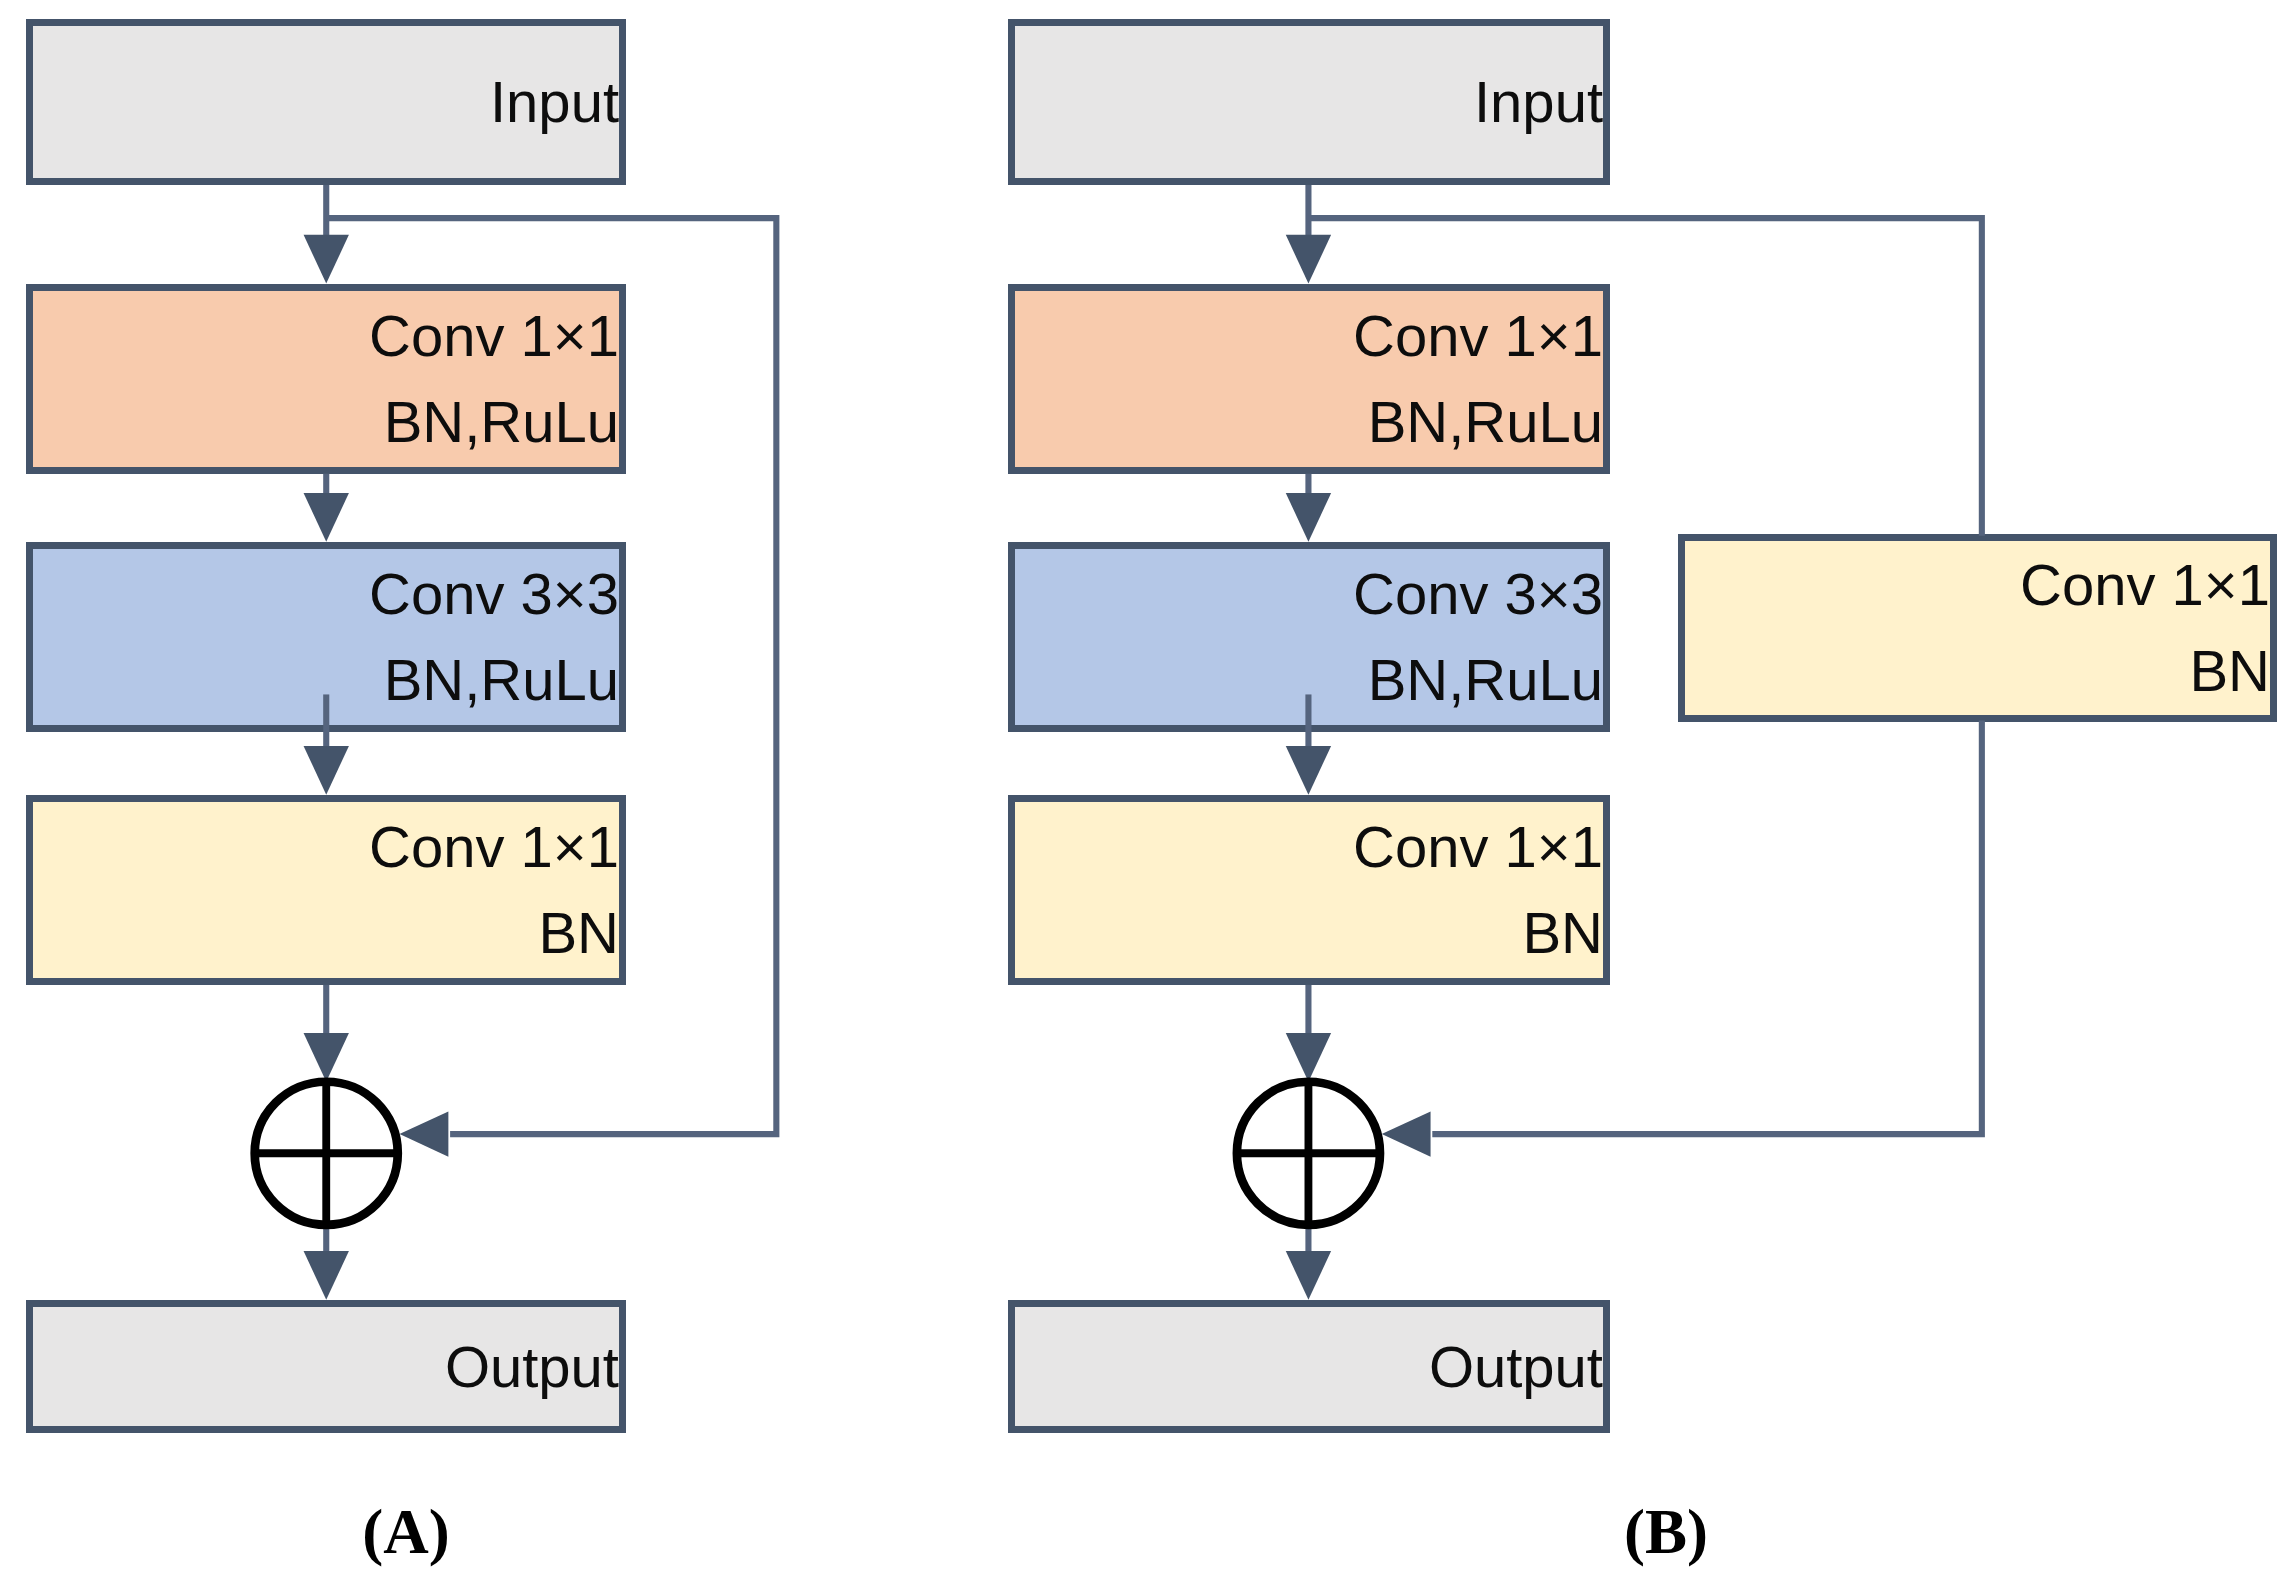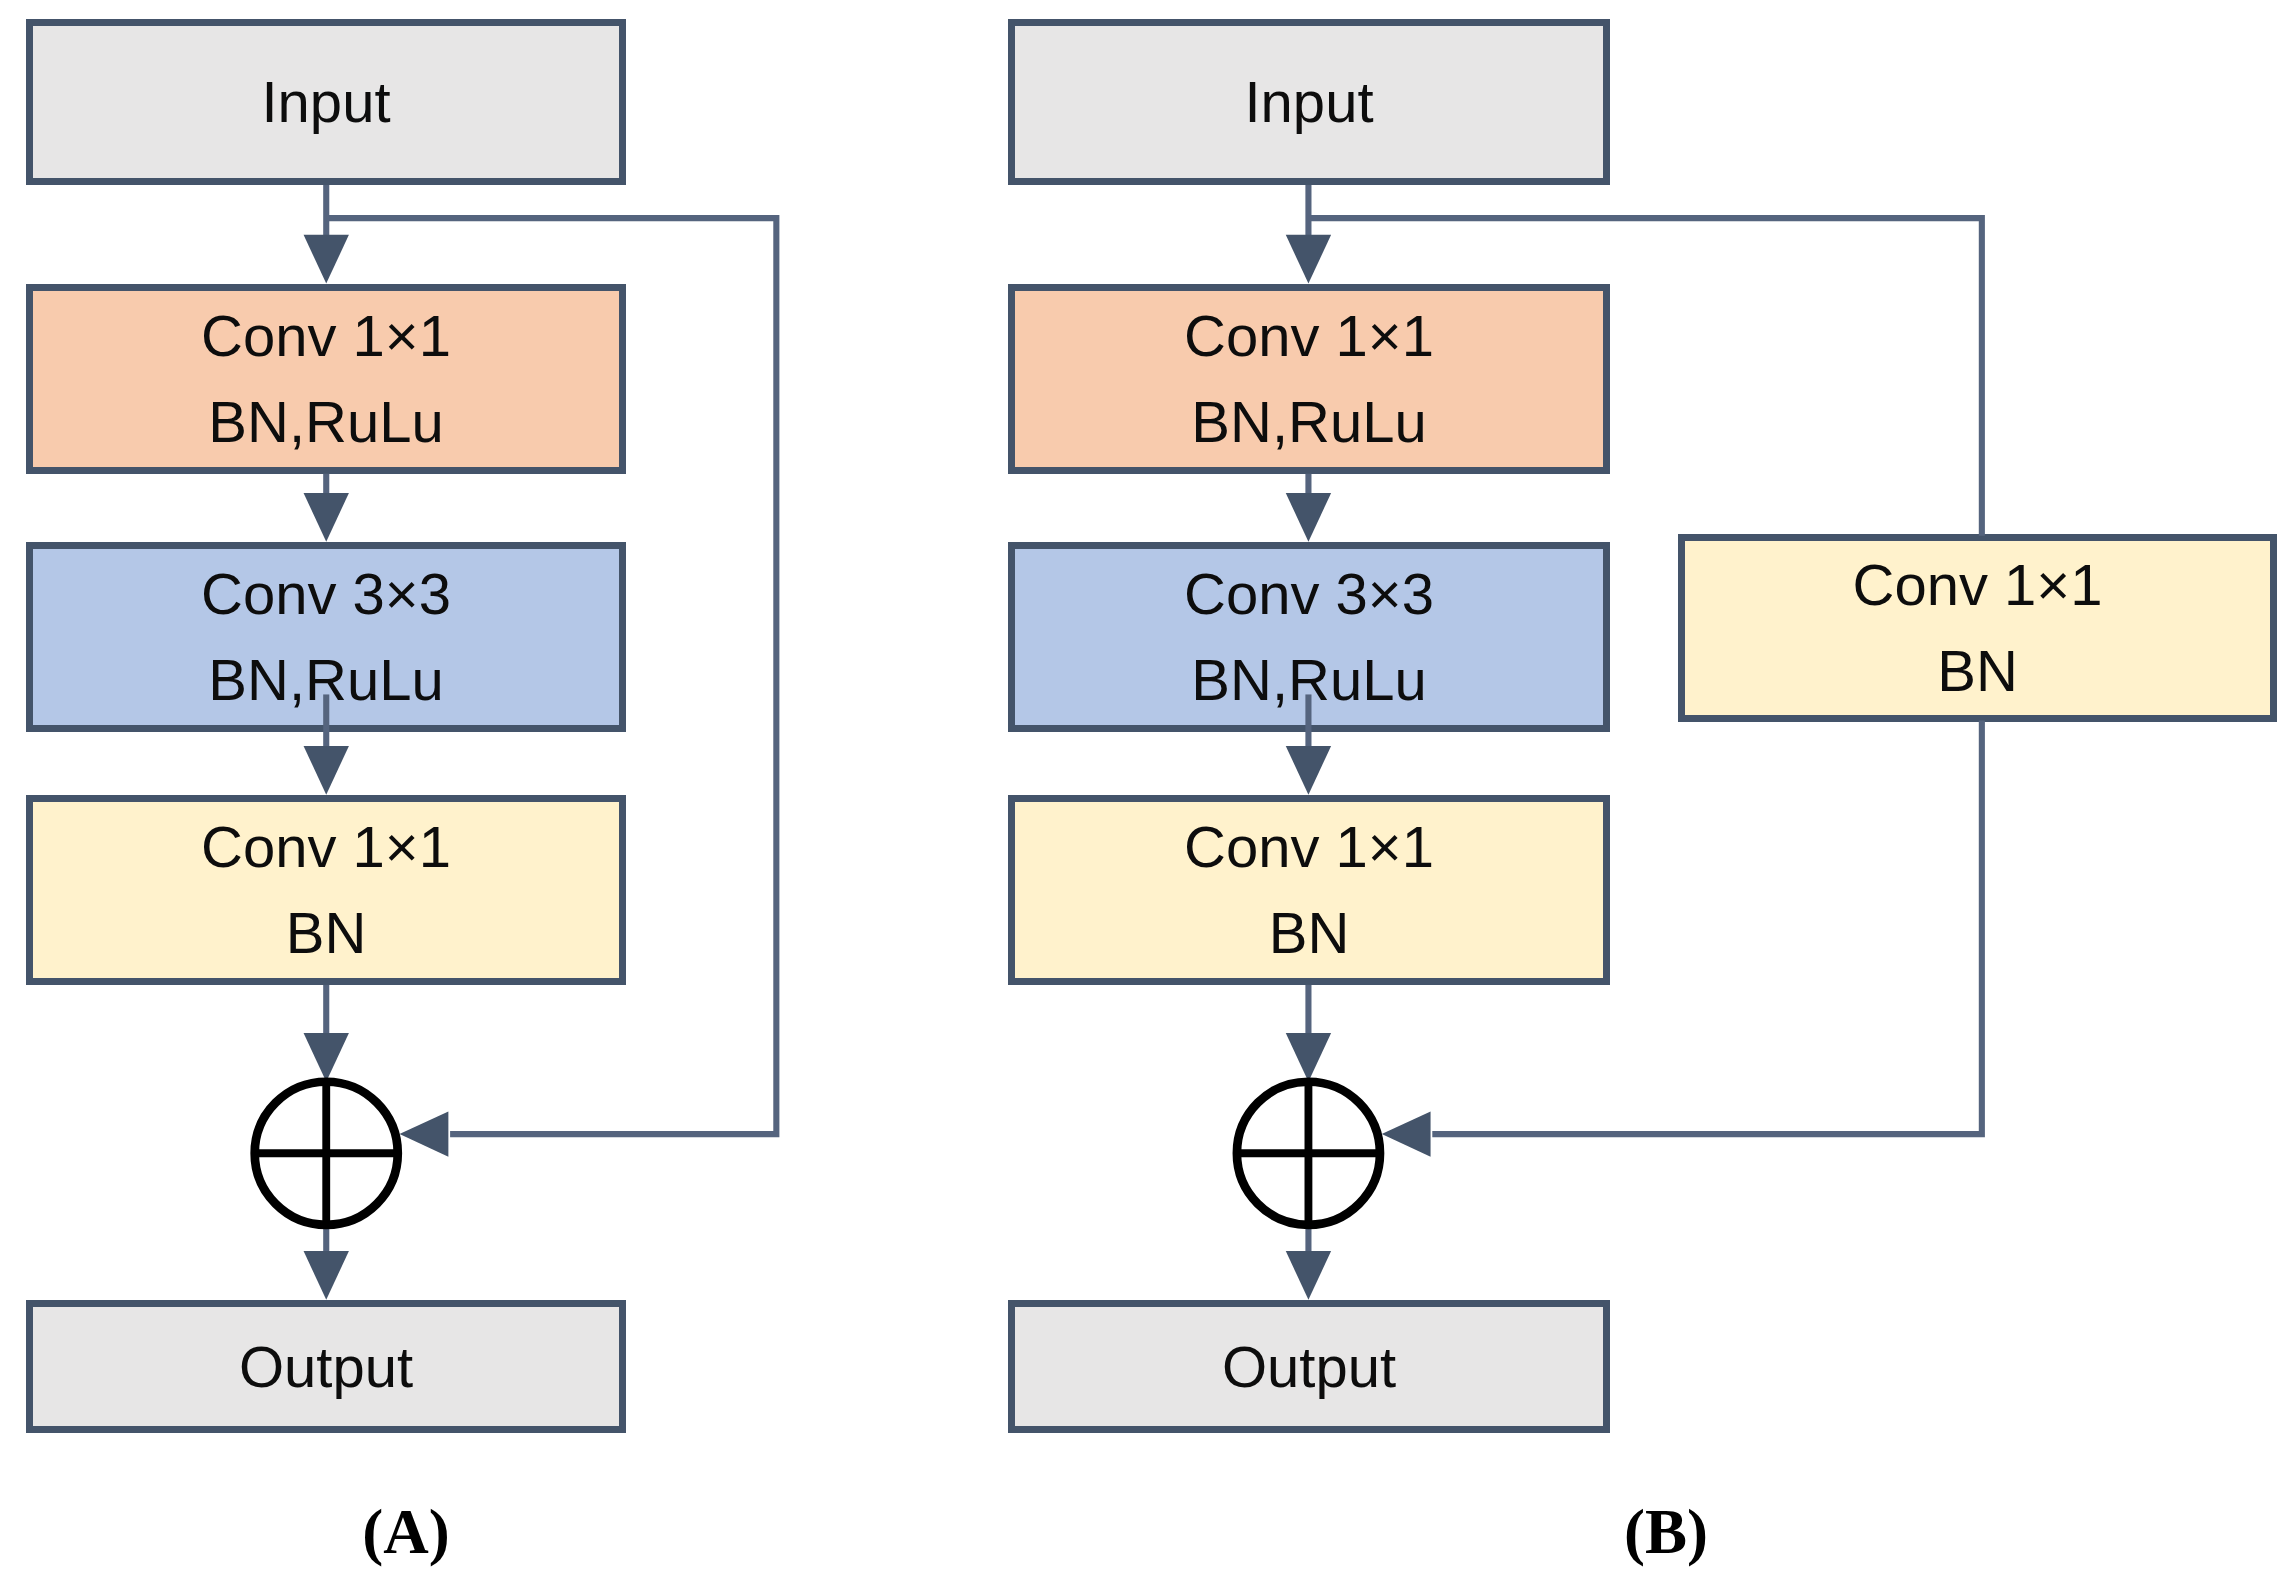--- a/index.html
+++ b/index.html
@@ -22,21 +22,21 @@
     height: 1593px;
     z-index: 5;
     pointer-events: none;
   }
   .box {
     position: absolute;
     box-sizing: border-box;
     border: 7px solid var(--box-border, #44546A);
     display: flex;
     flex-direction: column;
-    align-items: center;
+    align-items: flex-end;
     justify-content: center;
     color: var(--box-text, #0d0d0d);
     font-size: 58px;
     text-align: center;
     z-index: 1;
   }
   .ln { line-height: 86px; white-space: nowrap; }
   .fill-gray   { background: var(--box-gray,   #E7E6E6); }
   .fill-orange { background: var(--box-orange, #F8CBAD); }
   .fill-blue   { background: var(--box-blue,   #B4C7E7); }

